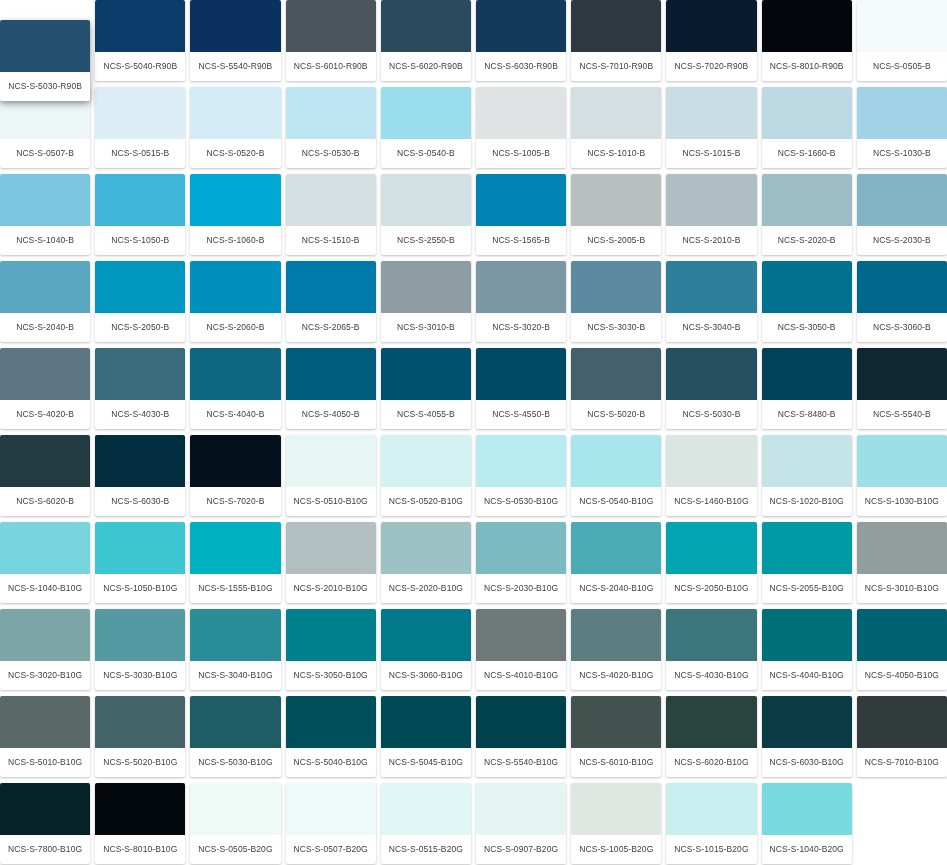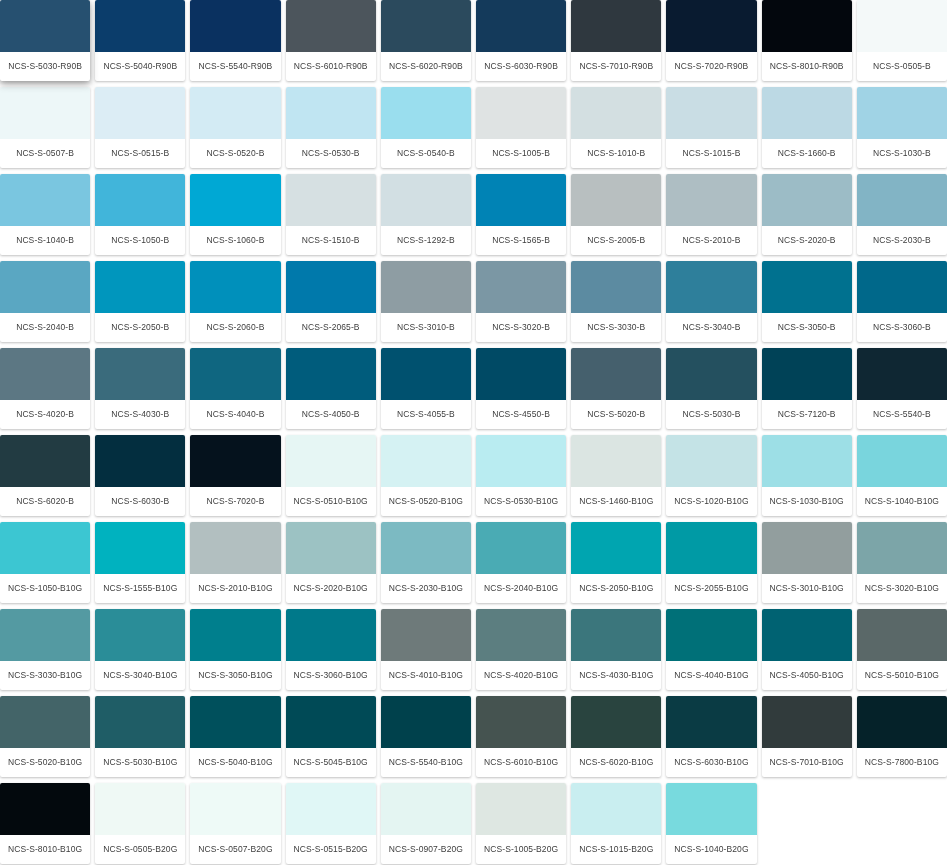--- a/index.html
+++ b/index.html
@@ -31,20 +31,21 @@
     border-radius: 2px;
     box-shadow: 0 1px 3px rgba(0,0,0,0.16), 0 1px 2px rgba(0,0,0,0.10);
     overflow: hidden;
     margin-bottom: 6px;
     height: 81px;
   }
 
   .swatch-card.is-active {
     box-shadow: 0 3px 9px rgba(0,0,0,0.30), 0 2px 4px rgba(0,0,0,0.18);
     z-index: 5;
+    margin-top: 20px;
   }
 
   .swatch-chip {
     flex: 0 0 52px;
     height: 52px;
     width: 100%;
     display: block;
   }
 
   .swatch-label {
@@ -157,21 +158,21 @@
     <div class="swatch-card">
       <div class="swatch-chip" style="background-color: rgb(0, 168, 212);"></div>
       <div class="swatch-label">NCS-S-1060-B</div>
     </div>
     <div class="swatch-card">
       <div class="swatch-chip" style="background-color: rgb(214, 224, 226);"></div>
       <div class="swatch-label">NCS-S-1510-B</div>
     </div>
     <div class="swatch-card">
       <div class="swatch-chip" style="background-color: rgb(210, 223, 227);"></div>
-      <div class="swatch-label">NCS-S-1292-B</div>
+      <div class="swatch-label">NCS-S-2550-B</div>
     </div>
     <div class="swatch-card">
       <div class="swatch-chip" style="background-color: rgb(0, 131, 181);"></div>
       <div class="swatch-label">NCS-S-1565-B</div>
     </div>
     <div class="swatch-card">
       <div class="swatch-chip" style="background-color: rgb(184, 191, 192);"></div>
       <div class="swatch-label">NCS-S-2005-B</div>
     </div>
     <div class="swatch-card">
@@ -253,21 +254,21 @@
     <div class="swatch-card">
       <div class="swatch-chip" style="background-color: rgb(69, 96, 109);"></div>
       <div class="swatch-label">NCS-S-5020-B</div>
     </div>
     <div class="swatch-card">
       <div class="swatch-chip" style="background-color: rgb(36, 80, 95);"></div>
       <div class="swatch-label">NCS-S-5030-B</div>
     </div>
     <div class="swatch-card">
       <div class="swatch-chip" style="background-color: rgb(0, 66, 87);"></div>
-      <div class="swatch-label">NCS-S-7120-B</div>
+      <div class="swatch-label">NCS-S-8480-B</div>
     </div>
     <div class="swatch-card">
       <div class="swatch-chip" style="background-color: rgb(15, 39, 51);"></div>
       <div class="swatch-label">NCS-S-5540-B</div>
     </div>
     <div class="swatch-card">
       <div class="swatch-chip" style="background-color: rgb(34, 59, 66);"></div>
       <div class="swatch-label">NCS-S-6020-B</div>
     </div>
     <div class="swatch-card">
@@ -284,20 +285,24 @@
     </div>
     <div class="swatch-card">
       <div class="swatch-chip" style="background-color: rgb(213, 242, 243);"></div>
       <div class="swatch-label">NCS-S-0520-B10G</div>
     </div>
     <div class="swatch-card">
       <div class="swatch-chip" style="background-color: rgb(185, 236, 241);"></div>
       <div class="swatch-label">NCS-S-0530-B10G</div>
     </div>
     <div class="swatch-card">
+      <div class="swatch-chip" style="background-color: rgb(166, 230, 236);"></div>
+      <div class="swatch-label">NCS-S-0540-B10G</div>
+    </div>
+    <div class="swatch-card">
       <div class="swatch-chip" style="background-color: rgb(219, 229, 226);"></div>
       <div class="swatch-label">NCS-S-1460-B10G</div>
     </div>
     <div class="swatch-card">
       <div class="swatch-chip" style="background-color: rgb(196, 227, 230);"></div>
       <div class="swatch-label">NCS-S-1020-B10G</div>
     </div>
     <div class="swatch-card">
       <div class="swatch-chip" style="background-color: rgb(157, 223, 230);"></div>
       <div class="swatch-label">NCS-S-1030-B10G</div>

